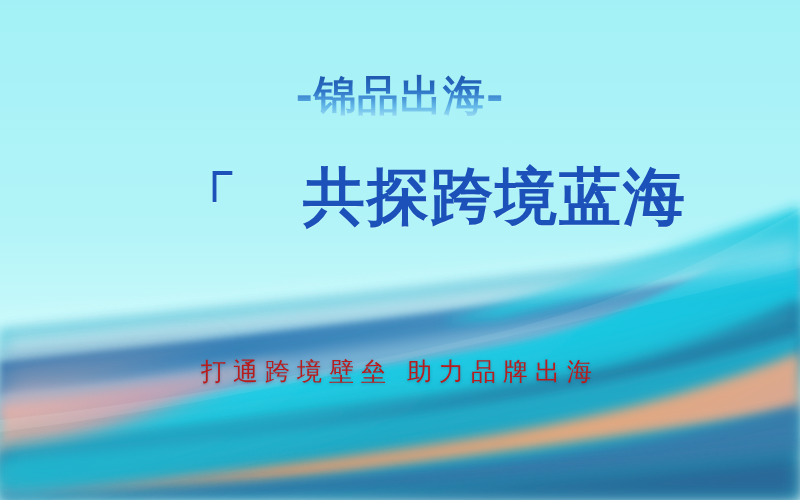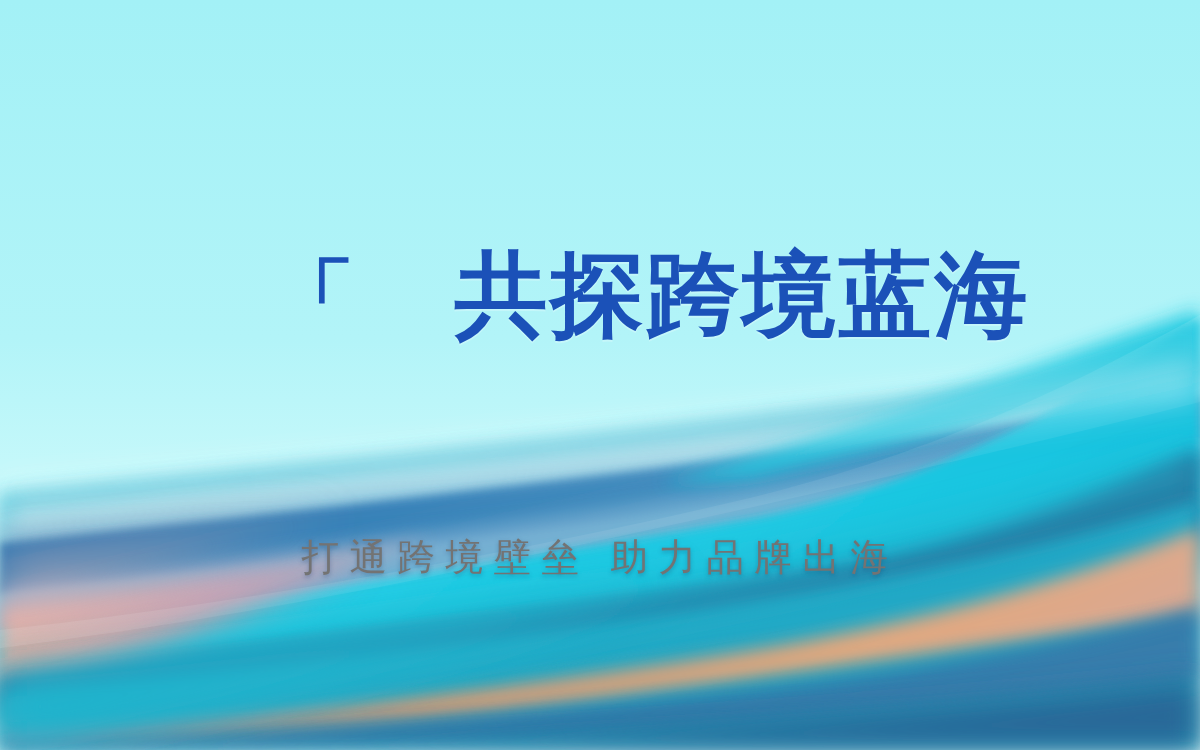--- a/index.html
+++ b/index.html
@@ -64,21 +64,21 @@
   .bracket-open{margin-right:64px;position:relative;top:2px;}
   .bracket-close{margin-left:6px;position:relative;top:4px;}
 
   .subline{
     position:absolute;left:0;right:0;top:356px;
     text-align:center;
     font-family:"DejaVu Sans","Liberation Sans",sans-serif;
     font-size:25px;
     line-height:32px;
     letter-spacing:7px;
-    color:#737373;
+    color:#b91c1c;
     white-space:nowrap;
     text-shadow:0 1px 3px rgba(20,60,110,.35);
     user-select:none;
   }
   .subline .gap{display:inline-block;width:14px;}
 </style>
 </head>
 <body>
 
 <div id="banner">
@@ -228,20 +228,21 @@
       <path d="M800,210 L800,268 C640,308 460,348 280,386 C180,406 80,422 0,432 L0,420 C150,404 330,372 500,332 C630,300 720,254 800,210 Z" fill="url(#g-shine)" opacity="0.8"></path>
 
       <path d="M0,318 C160,306 340,290 520,270 C650,256 740,246 800,238 L800,268 C700,280 560,298 420,316 C280,334 130,346 0,352 Z" fill="url(#g-edgefade)" filter="url(#blur10)" opacity="0.75"></path>
 
       <path d="M0,372 C70,366 150,356 230,342 C150,364 70,392 0,418 Z" fill="#e3b6b6" filter="url(#blur16)" opacity="0.55"></path>
     </g>
   </svg>
 
   <div id="content">
 
+    <div class="eyebrow">-锦品出海-</div>
 
     <div class="headline">
       <span class="line line1">
         <span class="bracket bracket-open">「</span><span>共探跨境蓝海</span>
       </span>
     </div>
 
     <div class="subline">
       <span>打通跨境壁垒</span><span class="gap"></span><span>助力品牌出海</span>
     </div>

